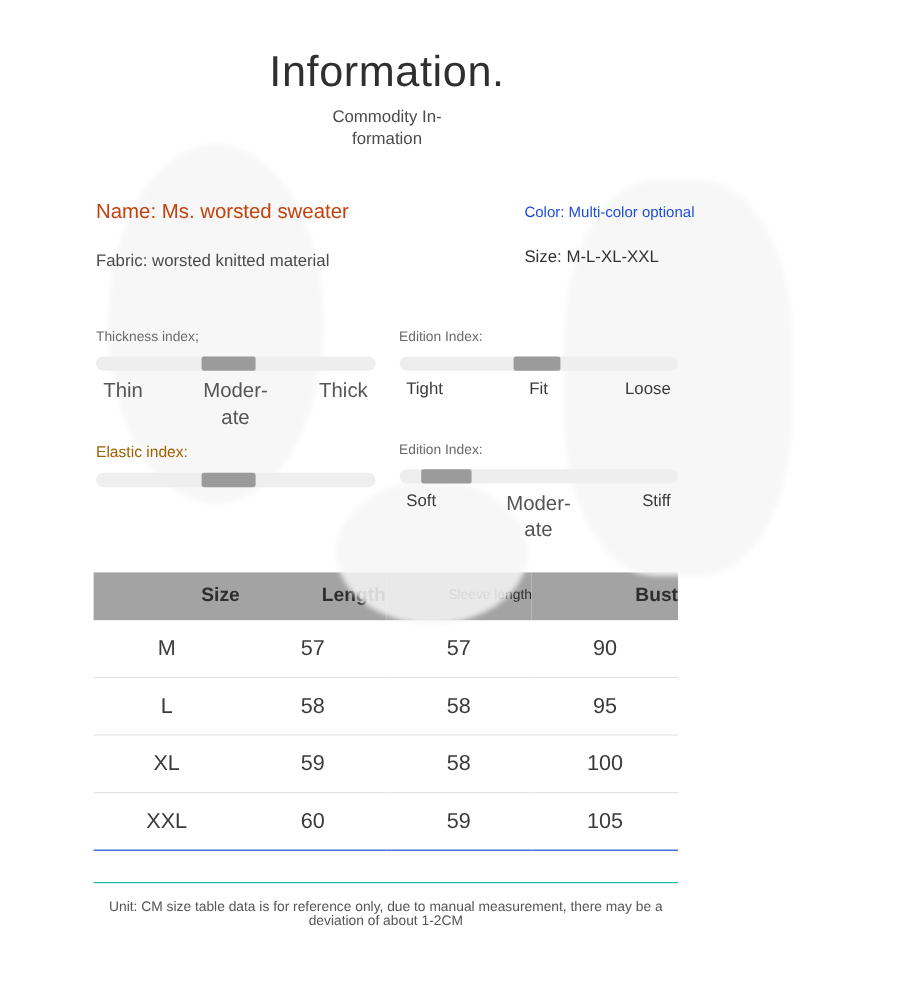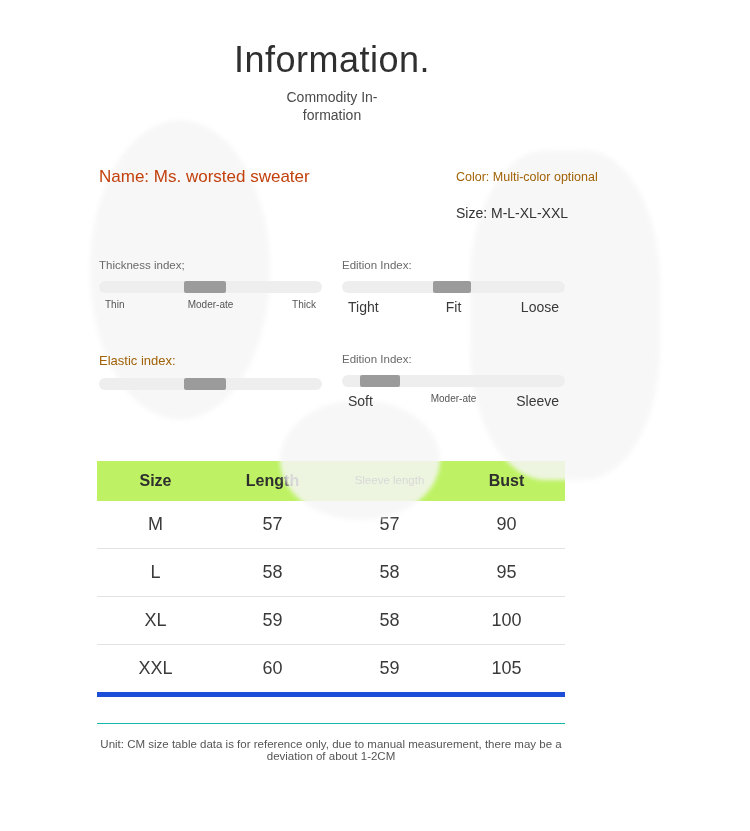--- a/index.html
+++ b/index.html
@@ -13,21 +13,20 @@
     font-family: "Liberation Sans", sans-serif;
     color: #3b3b3b;
     position: relative;
     overflow: hidden;
   }
   .page {
     position: relative;
     width: 645px;
     height: 831px;
     box-sizing: border-box;
-    padding-left: 19px;
   }
 
   
   .header {
     text-align: center;
     padding-top: 40px;
   }
   .title {
     font-size: 36px;
     font-weight: 400;
@@ -64,34 +63,34 @@
     left: 80px;
     top: 42px;
     font-size: 14px;
     color: #4a4a4a;
   }
   .meta-color {
     position: absolute;
     left: 437px;
     top: 3px;
     font-size: 12.5px;
-    color: #a16207;
+    color: #1d4ed8;
   }
   .meta-size {
     position: absolute;
     left: 437px;
     top: 38px;
     font-size: 14px;
     color: #333;
   }
 
   
   .indexes {
     position: relative;
-    margin-top: 0;
+    margin-top: 16px;
     padding: 0 80px;
     display: grid;
     grid-template-columns: 1fr 1fr;
     column-gap: 30px;
     row-gap: 32px;
     gap: 20px;
   }
   .index-block {
     position: relative;
   }
@@ -121,21 +120,21 @@
   .bar-ticks {
     position: relative;
     height: 34px;
     margin-top: 6px;
   }
   .tick {
     position: absolute;
     top: 0;
     width: 72px;
     text-align: center;
-    font-size: 10px;
+    font-size: 17px;
     color: #555;
     line-height: 1.25;
   }
   .tick.lg {
     font-size: 14px;
     color: #3a3a3a;
   }
   .tick.t0 { left: 0px; text-align: left; padding-left: 6px; box-sizing: border-box;}
   .tick.t1 { left: 50%; transform: translateX(-50%); }
   .tick.t2 { right: 0px; text-align: right; padding-right: 6px; box-sizing: border-box;}
@@ -143,45 +142,45 @@
   
   .table-wrap {
     margin: 34px 80px 0 78px;
   }
   table.size-table {
     width: 100%;
     border-collapse: collapse;
     table-layout: fixed;
   }
   table.size-table thead th {
-    background: #bef264;
+    background: #a3a3a3;
     color: #2e2e2e;
     font-weight: 700;
     font-size: 16px;
     height: 40px;
     padding: 0;
-    text-align: center;
+    text-align: right;
     border: none;
     margin-left: 32px;
   }
   table.size-table thead th.small {
     font-size: 11.5px;
     font-weight: 400;
     line-height: 1.2;
   }
   table.size-table tbody td {
     height: 45px;
     text-align: center;
     font-size: 18px;
     color: #3a3a3a;
     border-bottom: 1px solid #e3e3e3;
     background: #fff;
   }
   table.size-table tbody tr:last-child td {
-    border-bottom: 5px solid #1d4ed8;
+    border-bottom: 1px solid #1d4ed8;
   }
 
   .footnote {
     margin: 26px 80px 0 78px;
     padding-top: 14px;
     border-top: 1px solid #14b8a6;
     font-size: 11.5px;
     color: #555;
     text-align: center;
   }
@@ -208,20 +207,21 @@
   <div class="ghost g2"></div>
   <div class="ghost g3"></div>
 
   <div class="header">
     <h1 class="title">Information.</h1>
     <div class="subtitle">Commodity In-formation</div>
   </div>
 
   <div class="meta">
     <div class="meta-name">Name: Ms. worsted sweater</div>
+    <div class="meta-fabric">Fabric: worsted knitted material</div>
     <div class="meta-color">Color: Multi-color optional</div>
     <div class="meta-size">Size: M-L-XL-XXL</div>
   </div>
 
   <div class="indexes">
 
     <div class="index-block">
       <span class="index-label">Thickness index;</span>
       <div class="bar-track">
         <div class="bar-fill" id="fill0" style="left: 38%; width: 19%; background: rgb(155, 155, 155);"></div>
@@ -253,21 +253,21 @@
     </div>
 
     <div class="index-block">
       <span class="index-label">Edition Index:</span>
       <div class="bar-track">
         <div class="bar-fill" id="fill3" style="left: 8%; width: 18%; background: rgb(155, 155, 155);"></div>
       </div>
       <div class="bar-ticks">
         <span class="tick lg t0">Soft</span>
         <span class="tick t1">Moder-ate</span>
-        <span class="tick lg t2">Sleeve</span>
+        <span class="tick lg t2">Stiff</span>
       </div>
     </div>
 
   </div>
 
   <div class="table-wrap">
     <table class="size-table">
       <thead>
         <tr>
           <th>Size</th>

